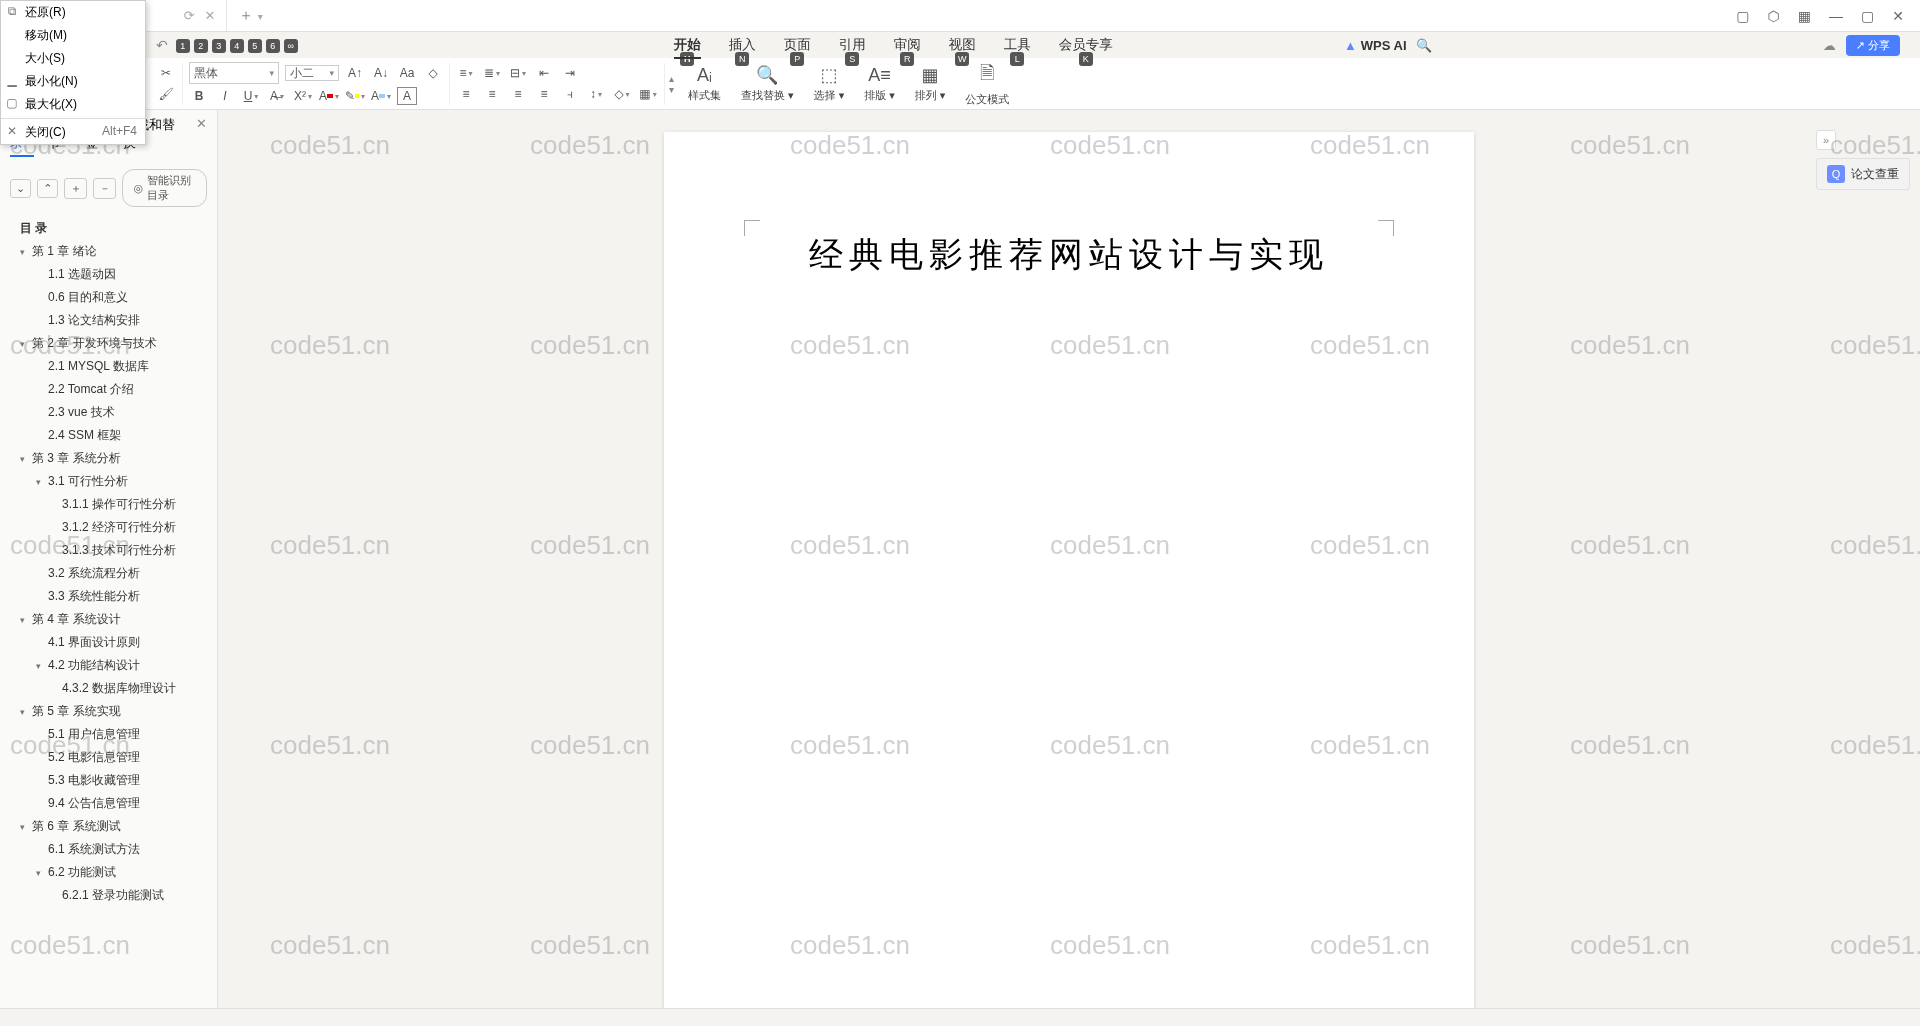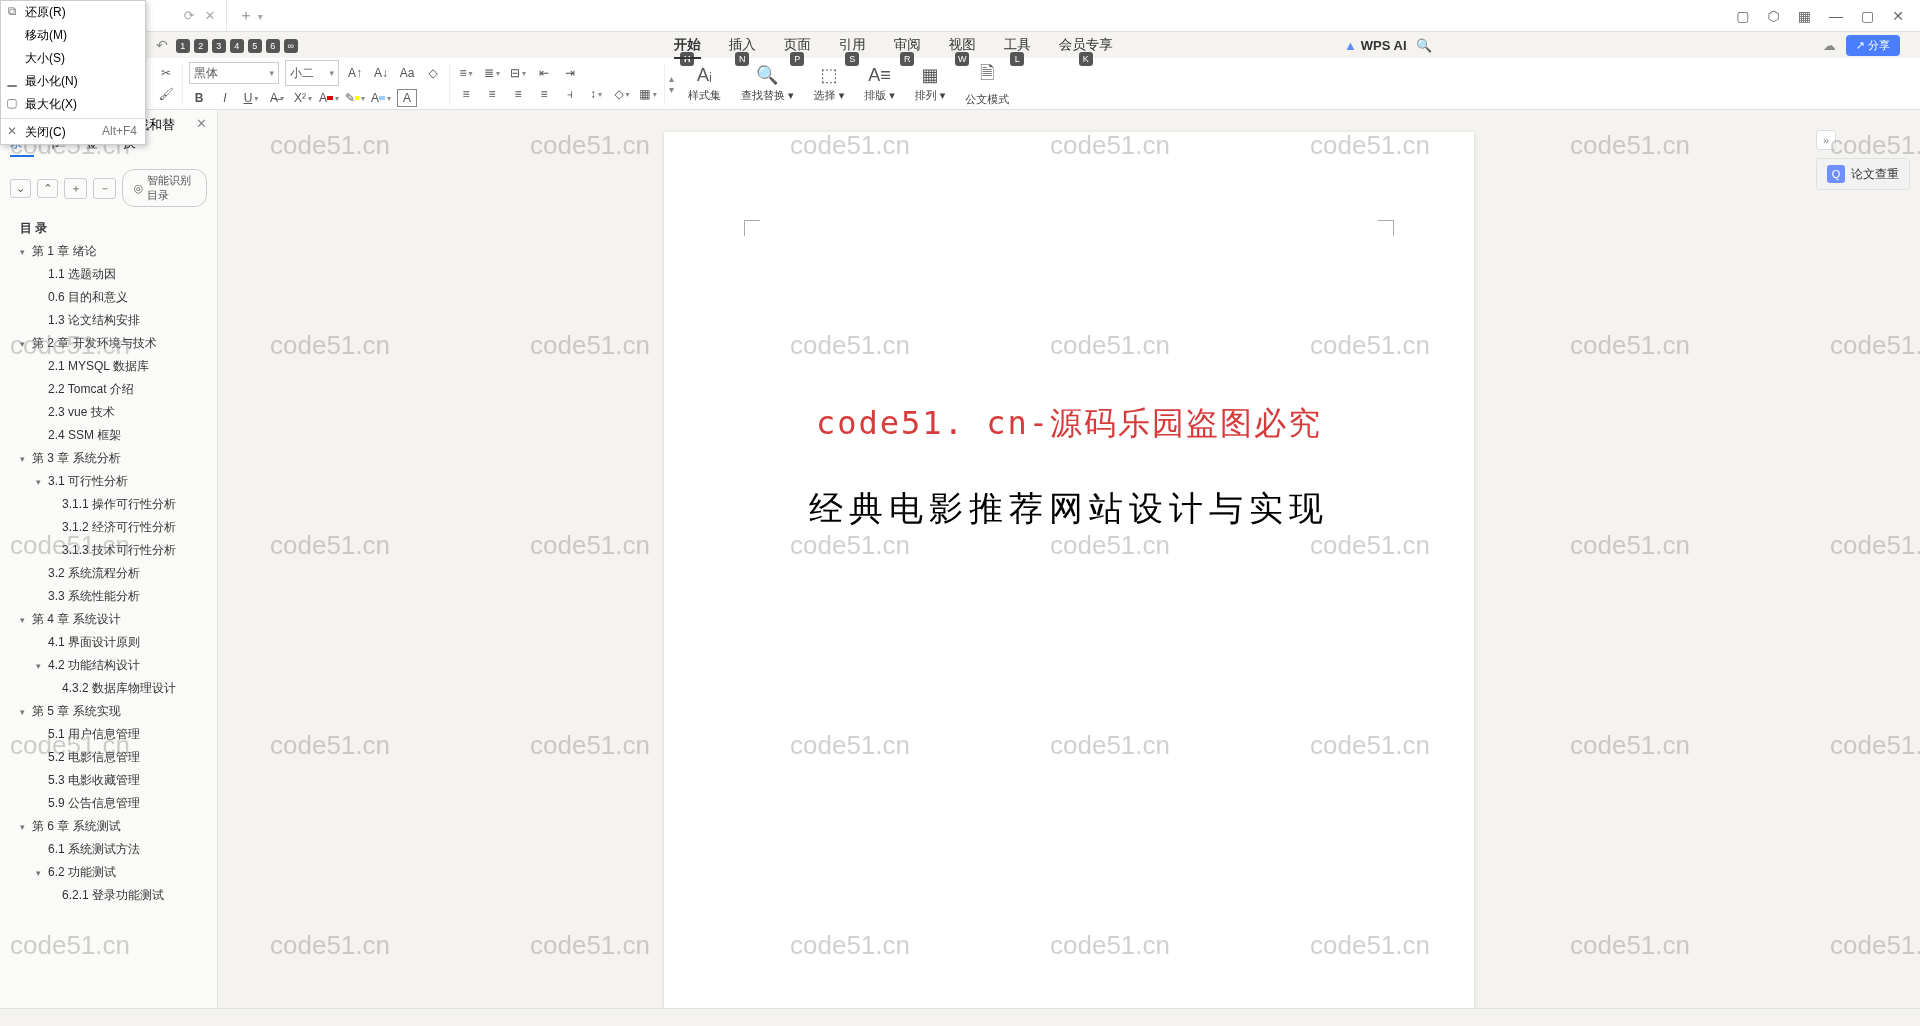--- a/index.html
+++ b/index.html
@@ -31,21 +31,21 @@
 .mtab.active::after { content:""; position:absolute; bottom:-5px; left:14px; right:14px; height:2px; background:#333; }
 .key-hint { position:absolute; bottom:-12px; left:50%; transform:translateX(-50%); width:14px; height:14px; background:#555; color:#fff; font-size:9px; display:flex; align-items:center; justify-content:center; border-radius:3px; }
 .menu-right { margin-left:auto; display:flex; align-items:center; gap:10px; padding-right:20px; font-size:13px; }
 .wps-ai { display:flex; align-items:center; gap:4px; font-weight:bold; color:#333; }
 .wps-ai .a { color:#5b8cff; }
 
 .ribbon { height:52px; background:#fff; border-bottom:1px solid #e0e0e0; display:flex; align-items:center; padding:0 8px 0 150px; }
 .rgrp { display:flex; flex-direction:column; gap:3px; padding:0 6px; border-right:1px solid #eee; height:42px; justify-content:center; }
 .rrow { display:flex; gap:6px; align-items:center; font-size:12px; color:#555; }
 .font-sel { border:1px solid #ccc; padding:1px 4px; font-size:12px; width:90px; height:22px; display:flex; align-items:center; justify-content:space-between; }
-.size-sel { border:1px solid #ccc; padding:1px 4px; font-size:12px; width:54px; height:26px; display:flex; align-items:center; justify-content:space-between; }
+.size-sel { border:1px solid #ccc; padding:1px 4px; font-size:12px; width:54px; height:16px; display:flex; align-items:center; justify-content:space-between; }
 .ico-btn { width:20px; height:18px; display:flex; align-items:center; justify-content:center; color:#555; font-size:12px; }
 .ico-btn.drop::after { content:"▾"; font-size:8px; margin-left:2px; color:#888; }
 .color-swatch { width:18px; height:4px; display:inline-block; }
 .styles { display:flex; gap:4px; padding:0 8px; align-items:center; }
 .style-btn { border:1px solid #e0e0e0; background:#fafafa; padding:10px 14px; font-size:13px; text-align:center; min-width:74px; height:42px; display:flex; align-items:center; justify-content:center; }
 .style-btn.active { border-color:#4a7eff; background:#eef4ff; }
 .style-hdr { font-family:"SimSun",serif; font-weight:bold; }
 .vbtn { display:flex; flex-direction:column; align-items:center; gap:2px; padding:0 10px; font-size:11px; color:#444; }
 .vbtn .vico { font-size:18px; color:#555; }
 
@@ -366,21 +366,21 @@
       <div class="toc-item lvl1">
         <span class="tri none">▾</span>
         <span>5.2 电影信息管理</span>
       </div>
       <div class="toc-item lvl1">
         <span class="tri none">▾</span>
         <span>5.3 电影收藏管理</span>
       </div>
       <div class="toc-item lvl1">
         <span class="tri none">▾</span>
-        <span>5.9 公告信息管理</span>
+        <span>9.4 公告信息管理</span>
       </div>
       <div class="toc-item lvl0">
         <span class="tri">▾</span>
         <span>第 6 章  系统测试</span>
       </div>
       <div class="toc-item lvl1">
         <span class="tri none">▾</span>
         <span>6.1 系统测试方法</span>
       </div>
       <div class="toc-item lvl1">
@@ -391,21 +391,20 @@
         <span class="tri none">▾</span>
         <span>6.2.1  登录功能测试</span>
       </div>
     </div>
 </div>
 
 <div class="doc-area">
   <div class="page">
     <div class="corner tl"></div>
     <div class="corner tr"></div>
-    <div class="wm-line">code51. cn-源码乐园盗图必究</div>
     <div class="subject-line">经典电影推荐网站设计与实现</div>
   </div>
 </div>
 
 <div class="side-float">
   <div class="sf-small">»</div>
   <div class="sf-btn">
       <span class="qi">Q</span>
       <span>论文查重</span>
     </div>

